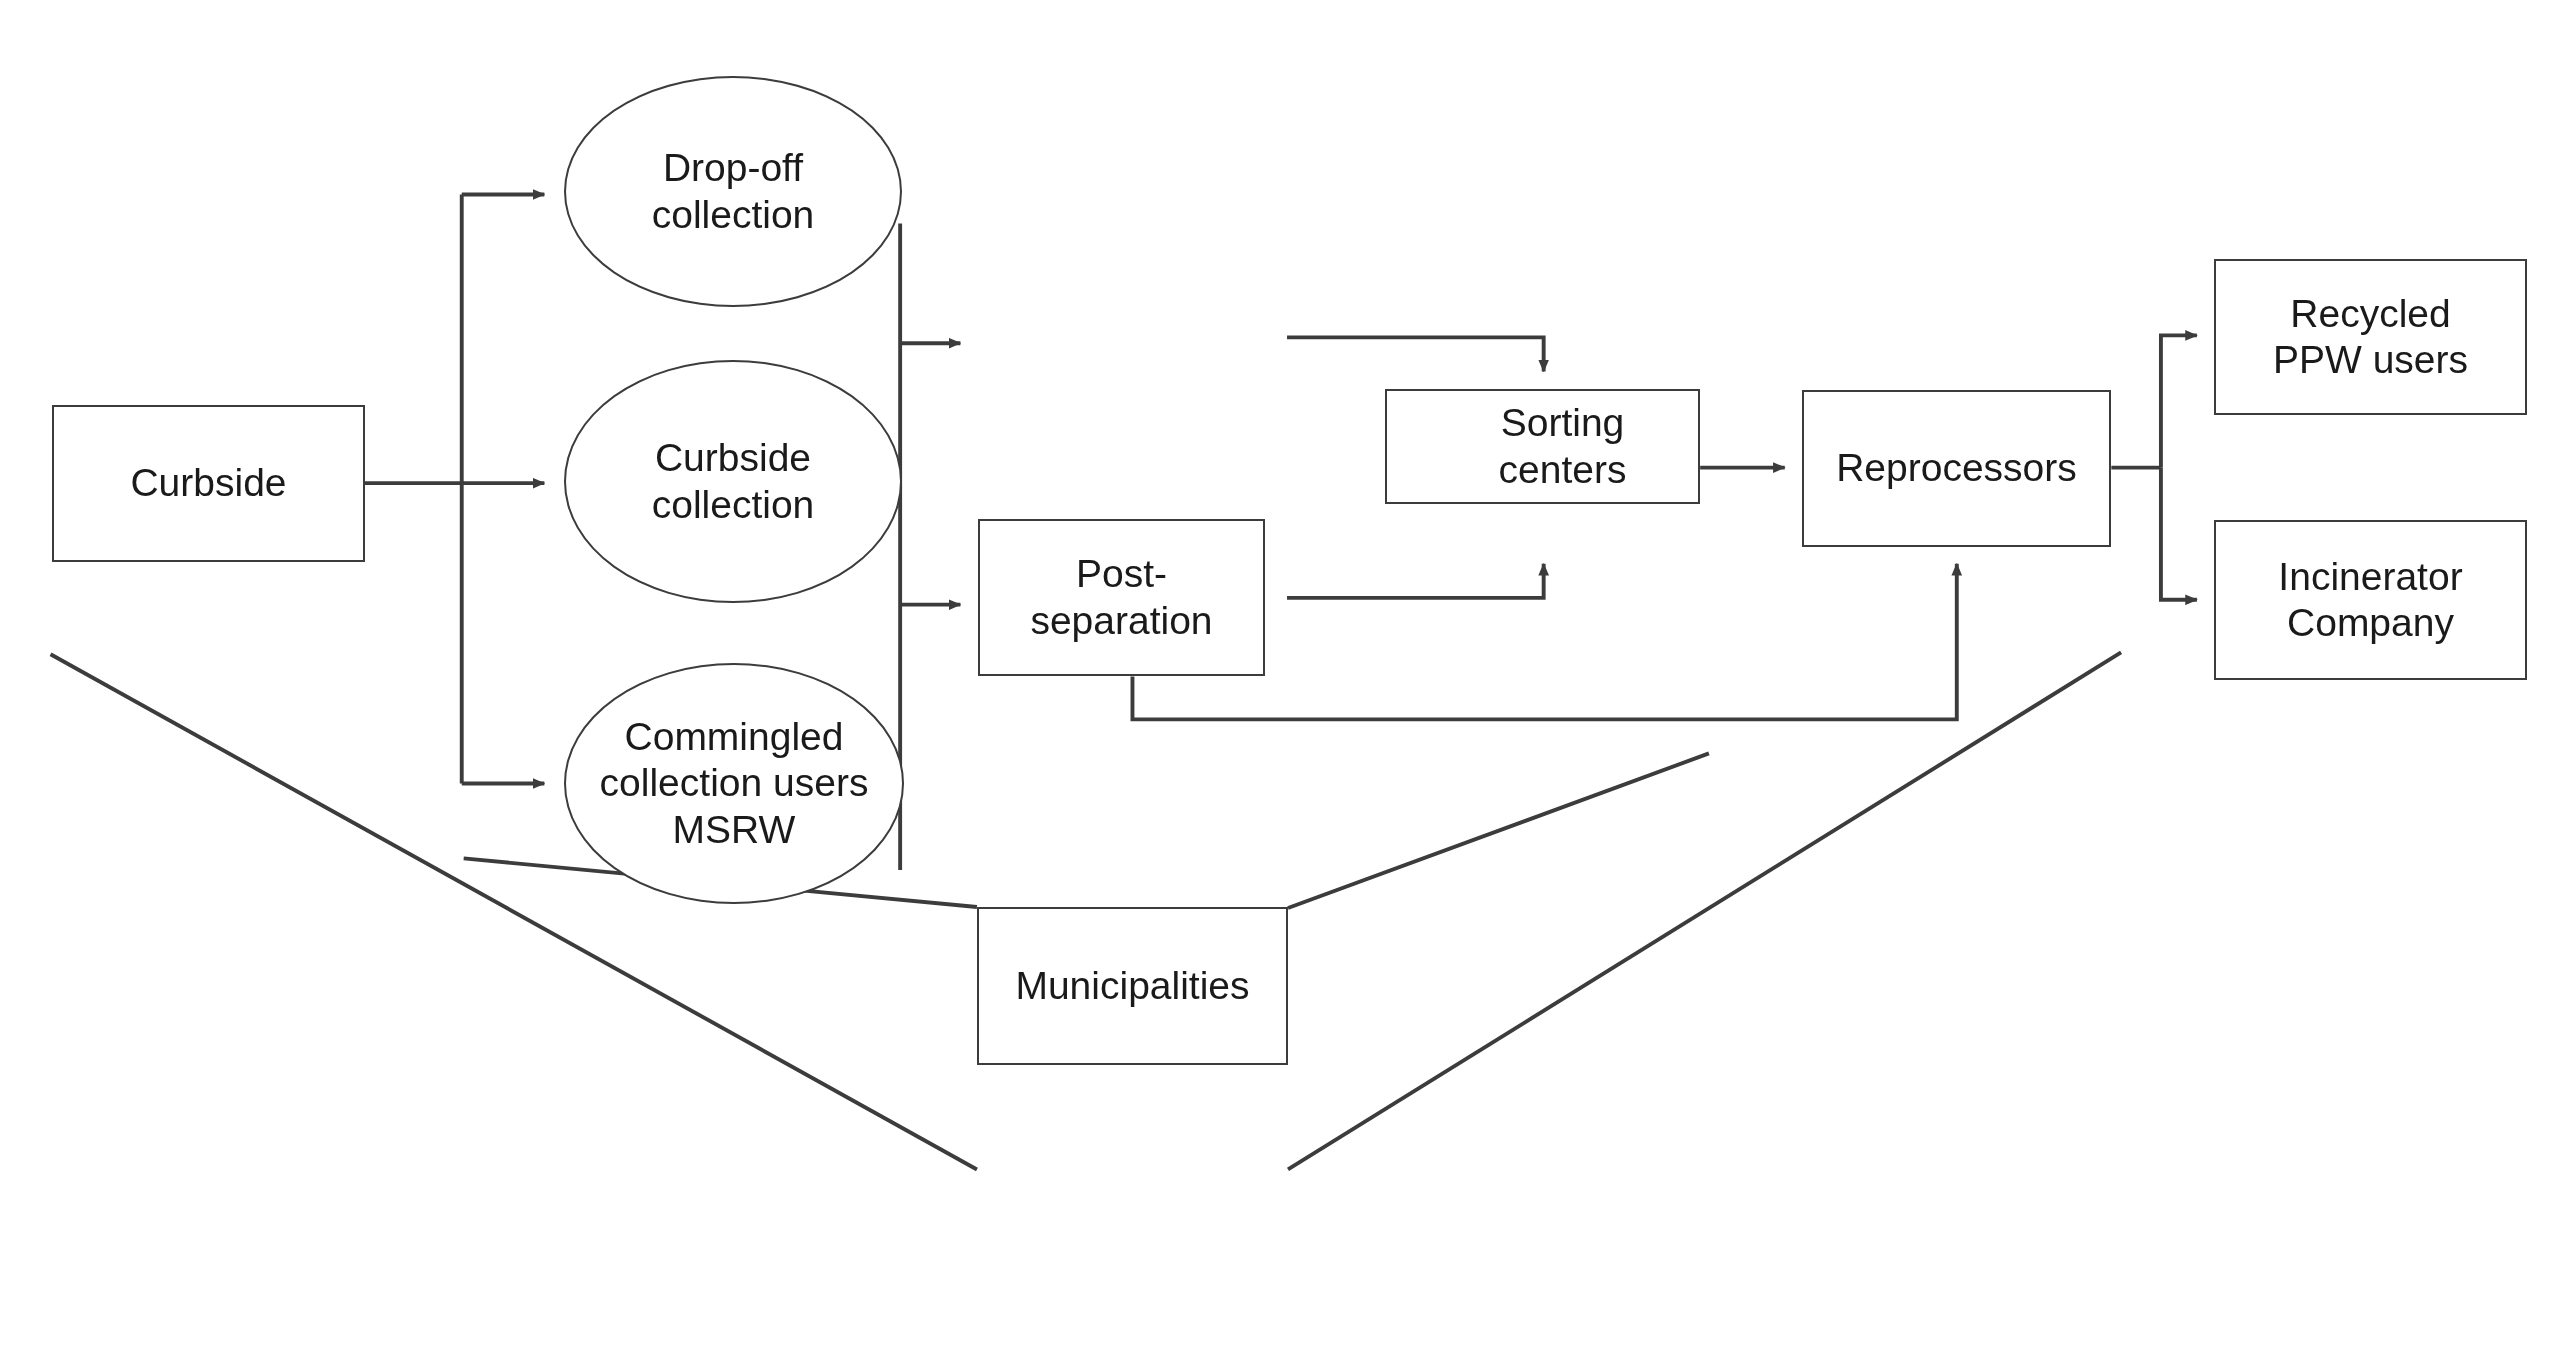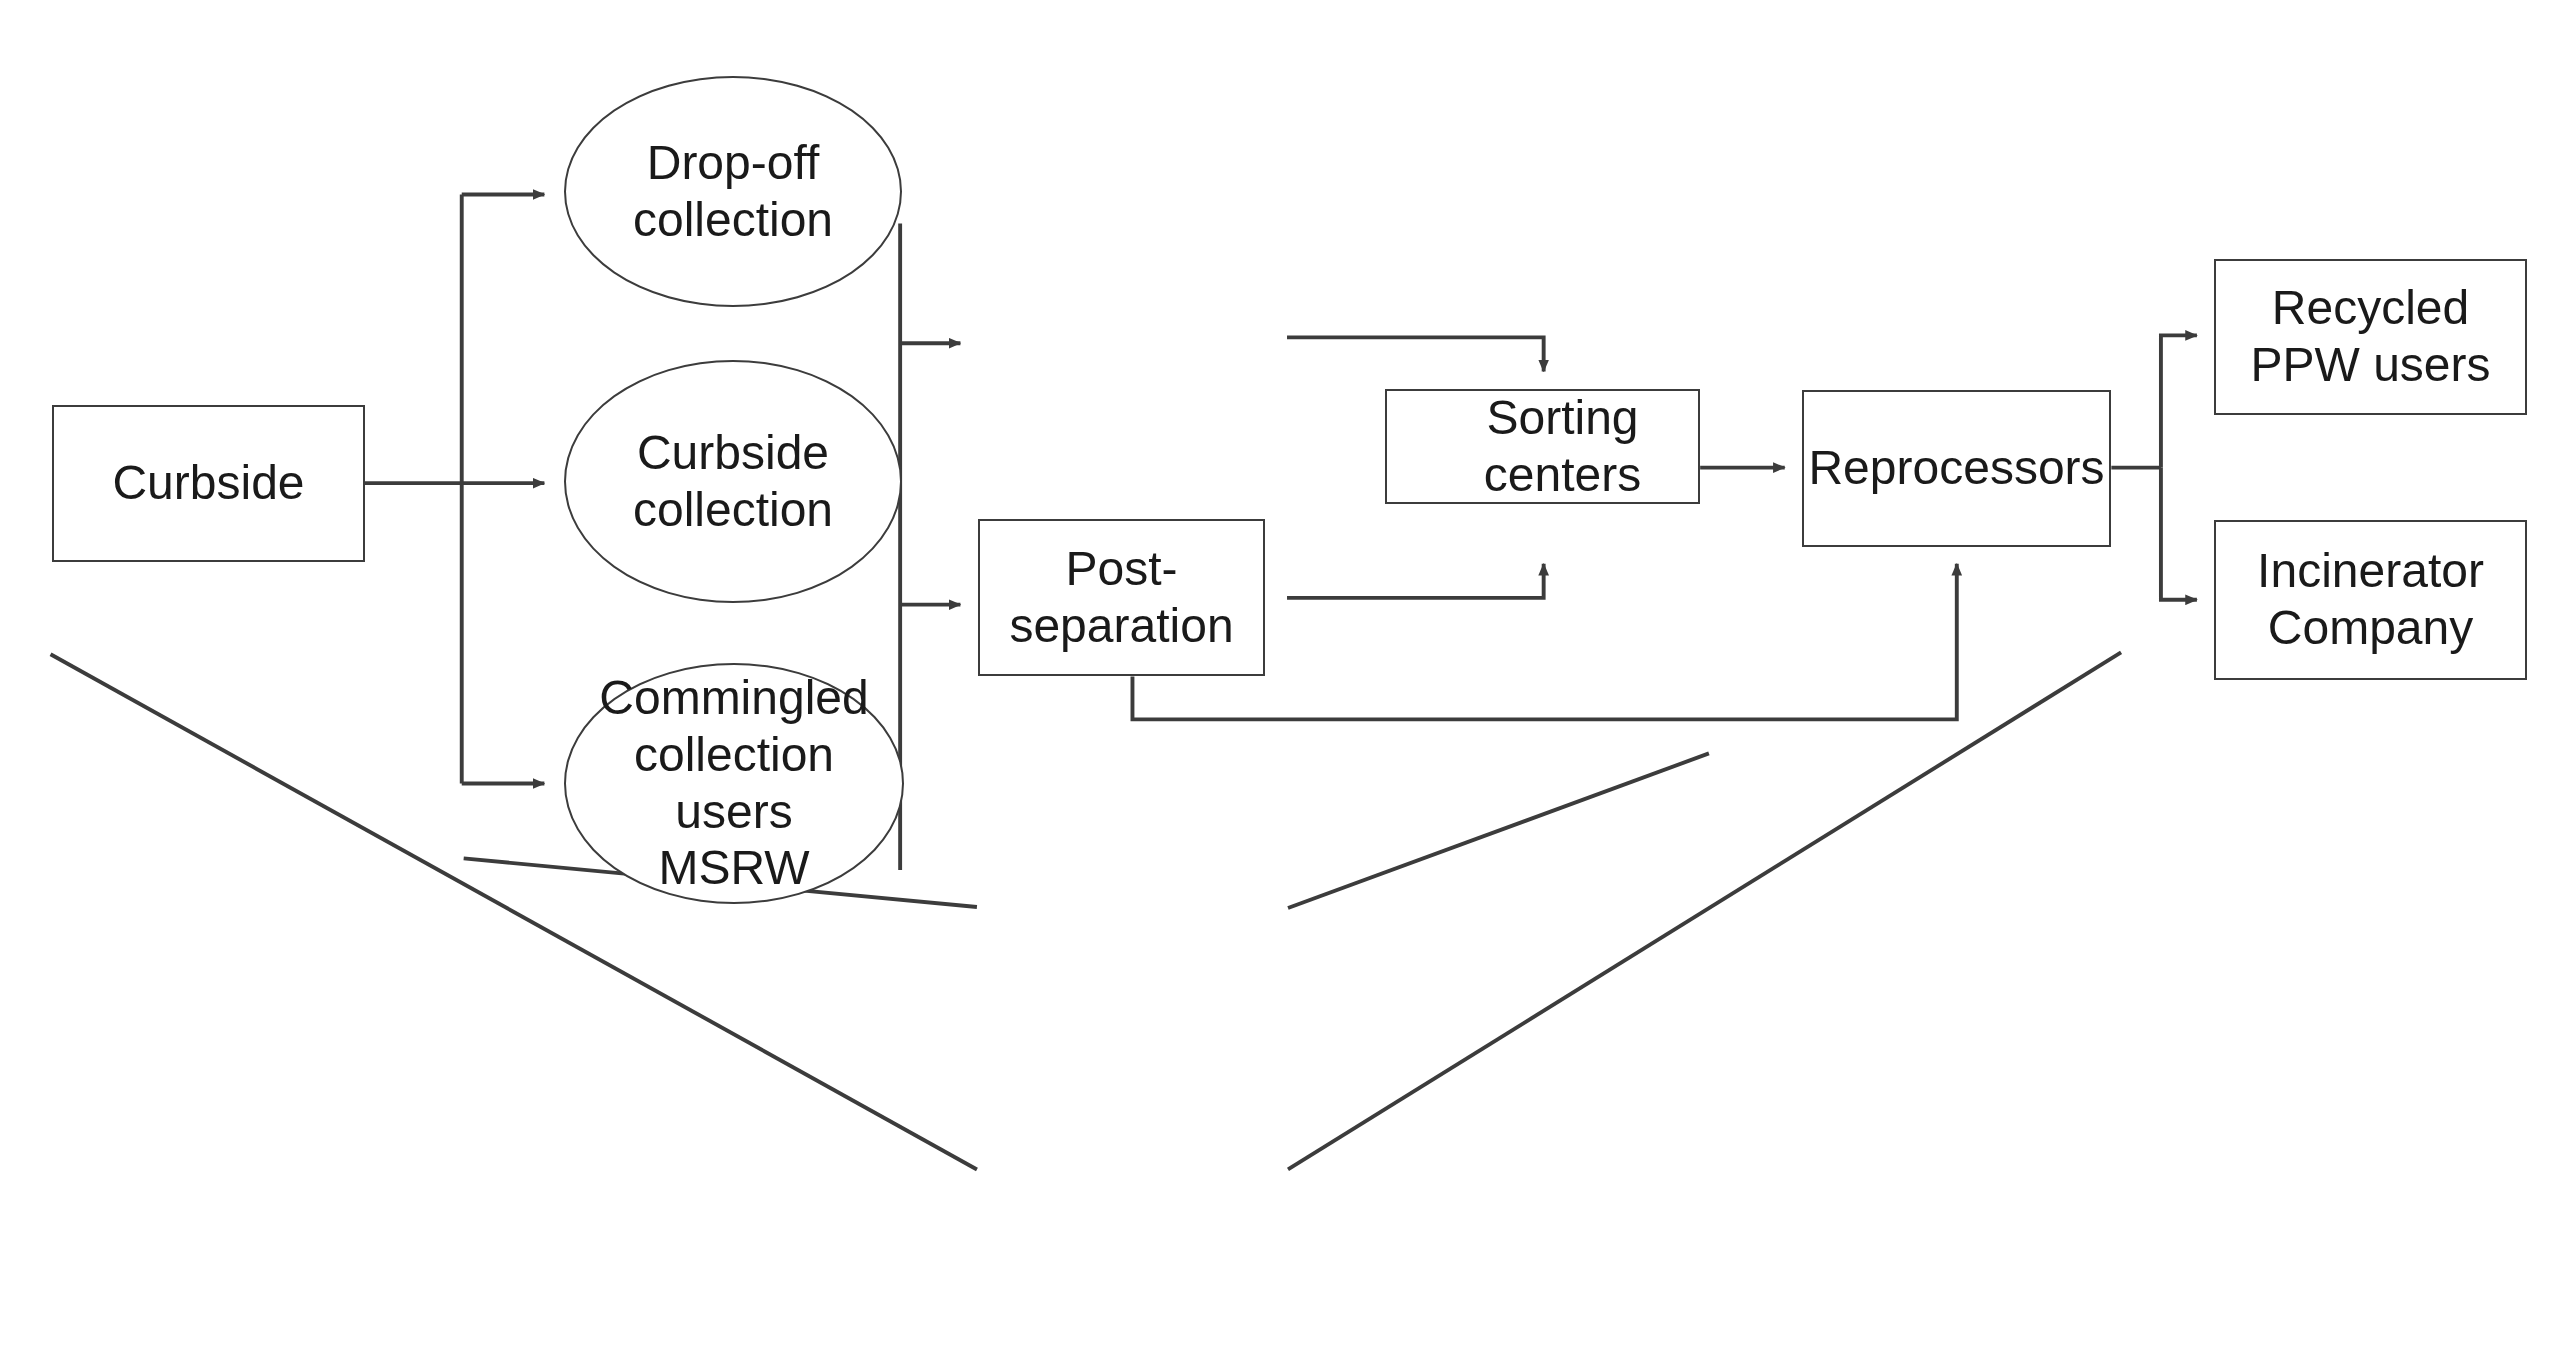--- a/index.html
+++ b/index.html
@@ -1,20 +1,20 @@
 <!DOCTYPE html>
 <html><head>
 <meta charset="utf-8">
 <style>
   html,body{margin:0;padding:0;background:#ffffff;}
   #stage{position:relative;width:2576px;height:1361px;background:#ffffff;overflow:hidden;
          font-family:"Liberation Sans","DejaVu Sans",sans-serif;}
   svg#wires{position:absolute;left:0;top:0;width:2576px;height:1361px;}
   .node{position:absolute;display:flex;align-items:center;justify-content:center;text-align:center;
-        box-sizing:border-box;color:#1a1a1a;font-size:48px;line-height:1.18;}
+        box-sizing:border-box;color:#1a1a1a;font-size:39px;line-height:1.18;}
   .boxnode{border:2.9px solid #3c3c3c;background:#ffffff;}
   .ellnode{border:2.9px solid #3c3c3c;background:#ffffff;border-radius:50%;}
   .nlabel{display:block;padding:0 9.7px;white-space:pre-line;}
 </style>
 </head>
 <body>
 
 <div id="stage">
 
   <svg id="wires" viewBox="0 0 2650 1400" xmlns="http://www.w3.org/2000/svg">
@@ -93,16 +93,19 @@
   <div class="node boxnode" style="left:2214px;top:259px;width:313px;height:156px;">
     <span class="nlabel">Recycled
 PPW users</span>
   </div>
 
   <div class="node boxnode" style="left:2214px;top:520px;width:313px;height:160px;">
     <span class="nlabel">Incinerator
 Company</span>
   </div>
 
+  <div class="node boxnode" style="left:977px;top:907px;width:311px;height:158px;">
+    <span class="nlabel">Municipalities</span>
+  </div>
 
 
 </div>
 
 
 </body></html>

